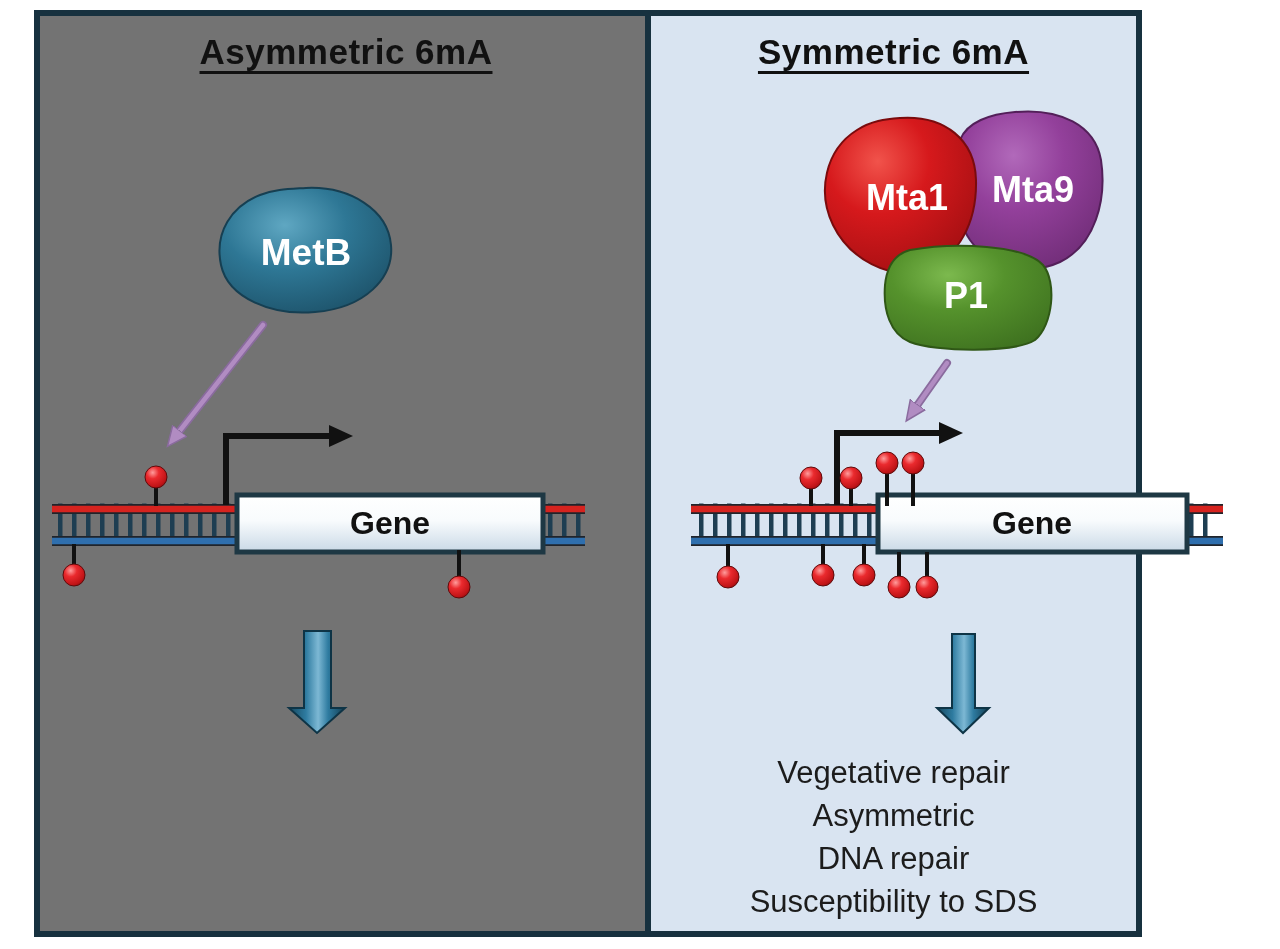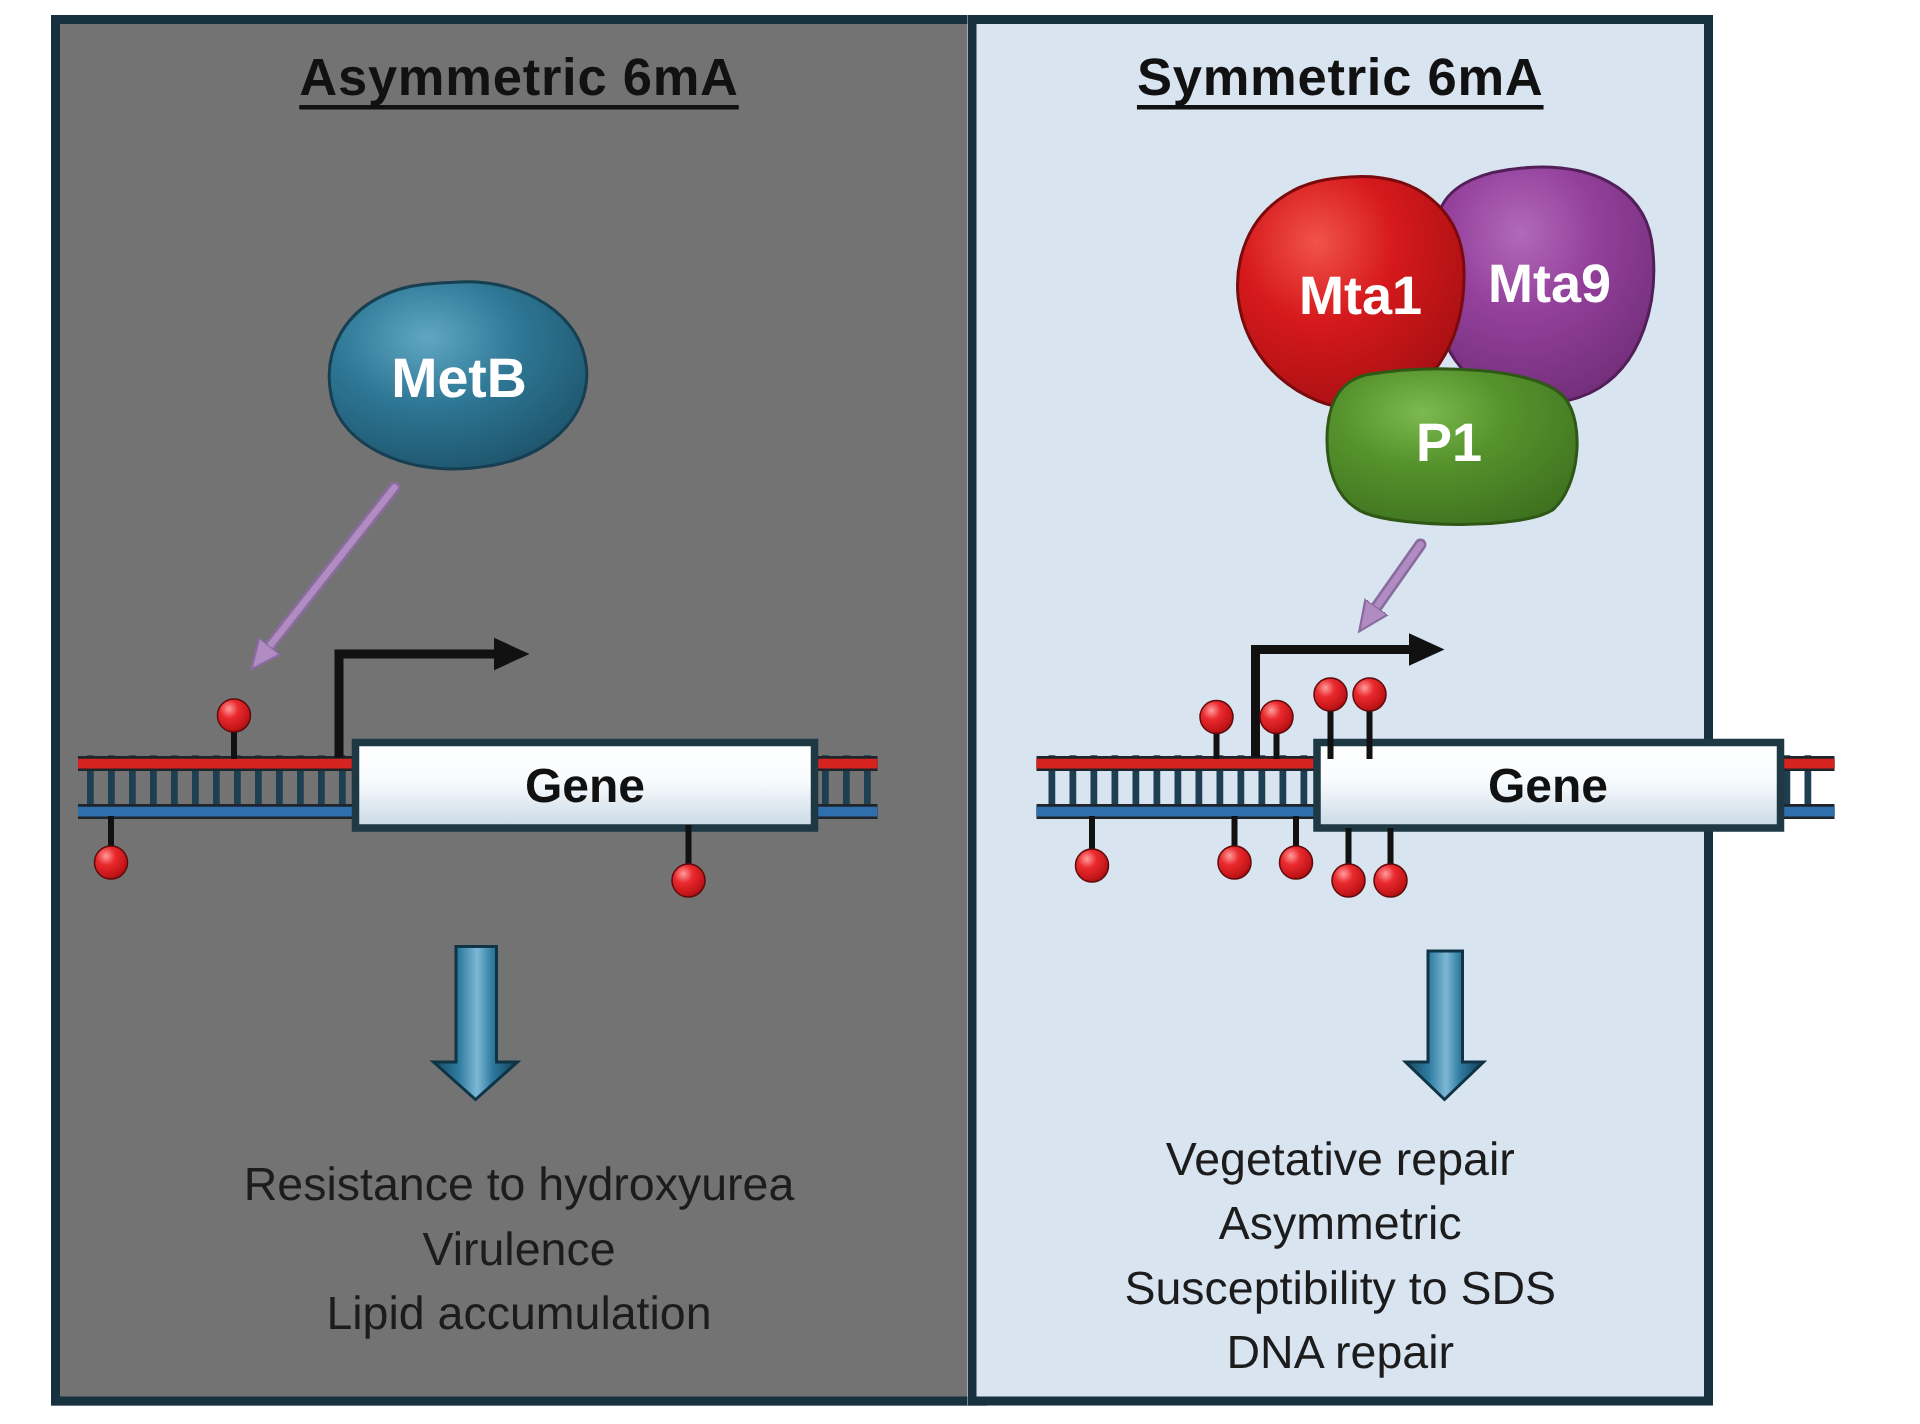--- a/index.html
+++ b/index.html
@@ -27,34 +27,29 @@
   .protein-label { font-weight:bold; fill:#ffffff; }
   .gene-text { font-weight:bold; fill:#111111; }
 </style>
 </head>
 <body>
 
 <div class="stage">
 
   <div class="panel left">
     <div class="panel-title">Asymmetric 6mA</div>
-    <div class="outcomes left-list">
-      <div>Resistance to hydroxyurea</div>
-      <div>Virulence</div>
-      <div>Lipid accumulation</div>
-    </div>
   </div>
 
   <div class="panel right">
     <div class="panel-title">Symmetric 6mA</div>
     <div class="outcomes right-list">
       <div>Vegetative repair</div>
       <div>Asymmetric</div>
+      <div>DNA repair</div>
       <div>Susceptibility to SDS</div>
-      <div>DNA repair</div>
     </div>
   </div>
 
   <svg class="diagram" viewBox="0 0 1280 949">
     <defs>
       <radialGradient id="metbGrad" cx="38%" cy="30%" r="80%">
         <stop offset="0%" stop-color="#5fa7c2"></stop>
         <stop offset="45%" stop-color="#2e7795"></stop>
         <stop offset="100%" stop-color="#1c5067"></stop>
       </radialGradient>

